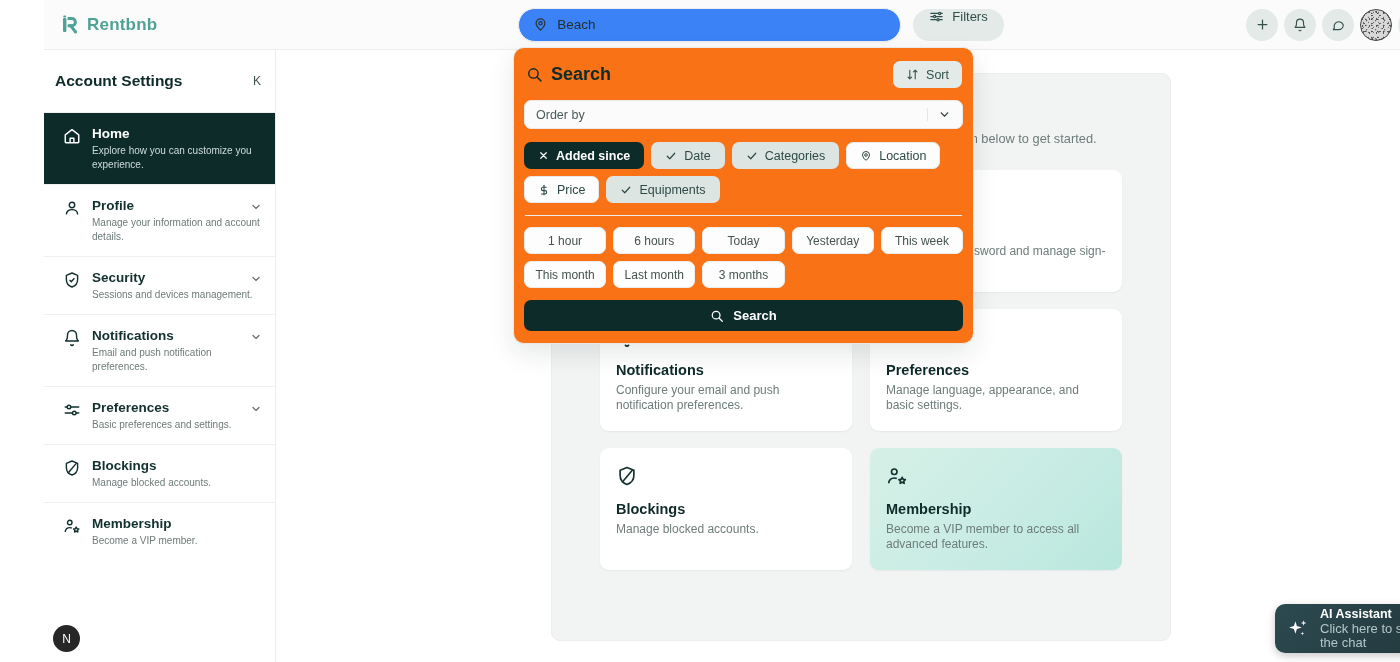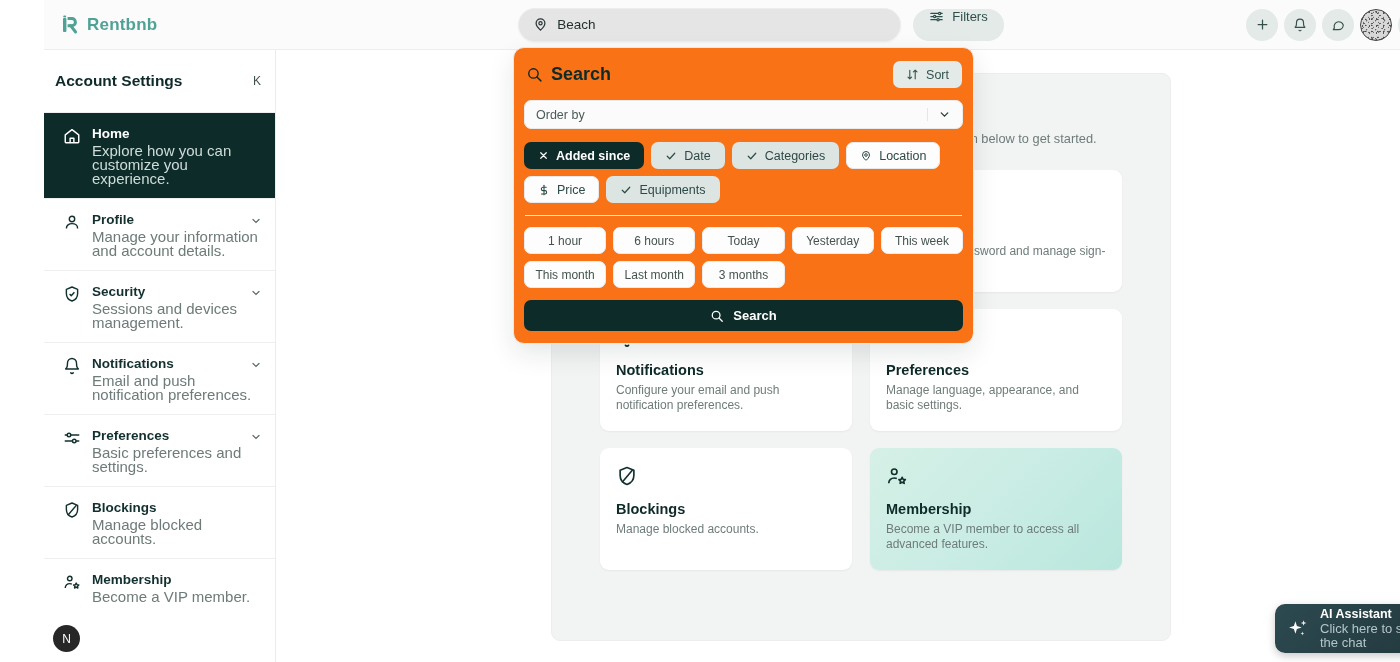--- a/index.html
+++ b/index.html
@@ -19,21 +19,21 @@
     border-bottom: 1px solid #eceeee;
     display: flex; align-items: center;
   }
   .brand { display: flex; align-items: center; gap: 7px; padding-left: 18px; width: 232px; }
   .brand-mark { width: 18px; height: 20px; position: relative; }
   .brand-name { font-size: 17px; font-weight: bold; color: #4fa295; letter-spacing: .2px; }
 
   .searchwrap { flex: 1; display: flex; align-items: center; justify-content: center; gap: 12px; }
   .searchbar {
     width: 383px; height: 34px; border-radius: 17px;
-    background: #e5e5e5; border: 1px solid #ededed;
+    background: #3b82f6; border: 1px solid #ededed;
     display: flex; align-items: center; gap: 9px; padding: 0 14px;
     box-shadow: 0 1px 2px rgba(0,0,0,.04);
   }
   .searchbar .val { font-size: 13.5px; color: #23302f; }
   .filters-btn {
     height: 32px; border-radius: 16px; background: #e3eae8;
     display: flex; gap: 8px; padding: 0 16px;
     font-size: 13px; color: #2e4f4a; cursor: pointer; border: none;
   }
   .iconrow { display: flex; align-items: center; gap: 6px; padding-right: 14px; }
@@ -69,21 +69,21 @@
   .collapse-icon { font-size: 12px; color: #42524f; cursor: pointer; }
   .nav-item {
     display: flex; align-items: flex-start; gap: 10px;
     padding: 12px 12px 12px 19px; border-top: 1px solid #efefef;
     position: relative; cursor: pointer;
   }
   .nav-item.active { background: #0c2b29; }
   .nav-ico { width: 19px; flex: 0 0 19px; padding-top: 2px; }
   .nav-txt { flex: 1; min-width: 0; }
   .nav-label { font-size: 13.5px; font-weight: bold; color: #11302e; line-height: 17px; }
-  .nav-desc { font-size: 15px; color: #6d7b79; line-height: 14px; margin-top: 2px; }
+  .nav-desc { font-size: 10px; color: #6d7b79; line-height: 14px; margin-top: 2px; }
   .nav-item.active .nav-label { color: #ffffff; }
   .nav-item.active .nav-desc { color: #cfdcda; }
   .nav-chev { position: absolute; right: 13px; top: 16px; color: #5d6b69; }
 
   .corner-badge {
     position: absolute; left: 9px; bottom: 10px;
     width: 27px; height: 27px; border-radius: 50%;
     background: #272727; color: #fff; font-size: 12px;
     display: flex; align-items: center; justify-content: center;
     cursor: pointer;

